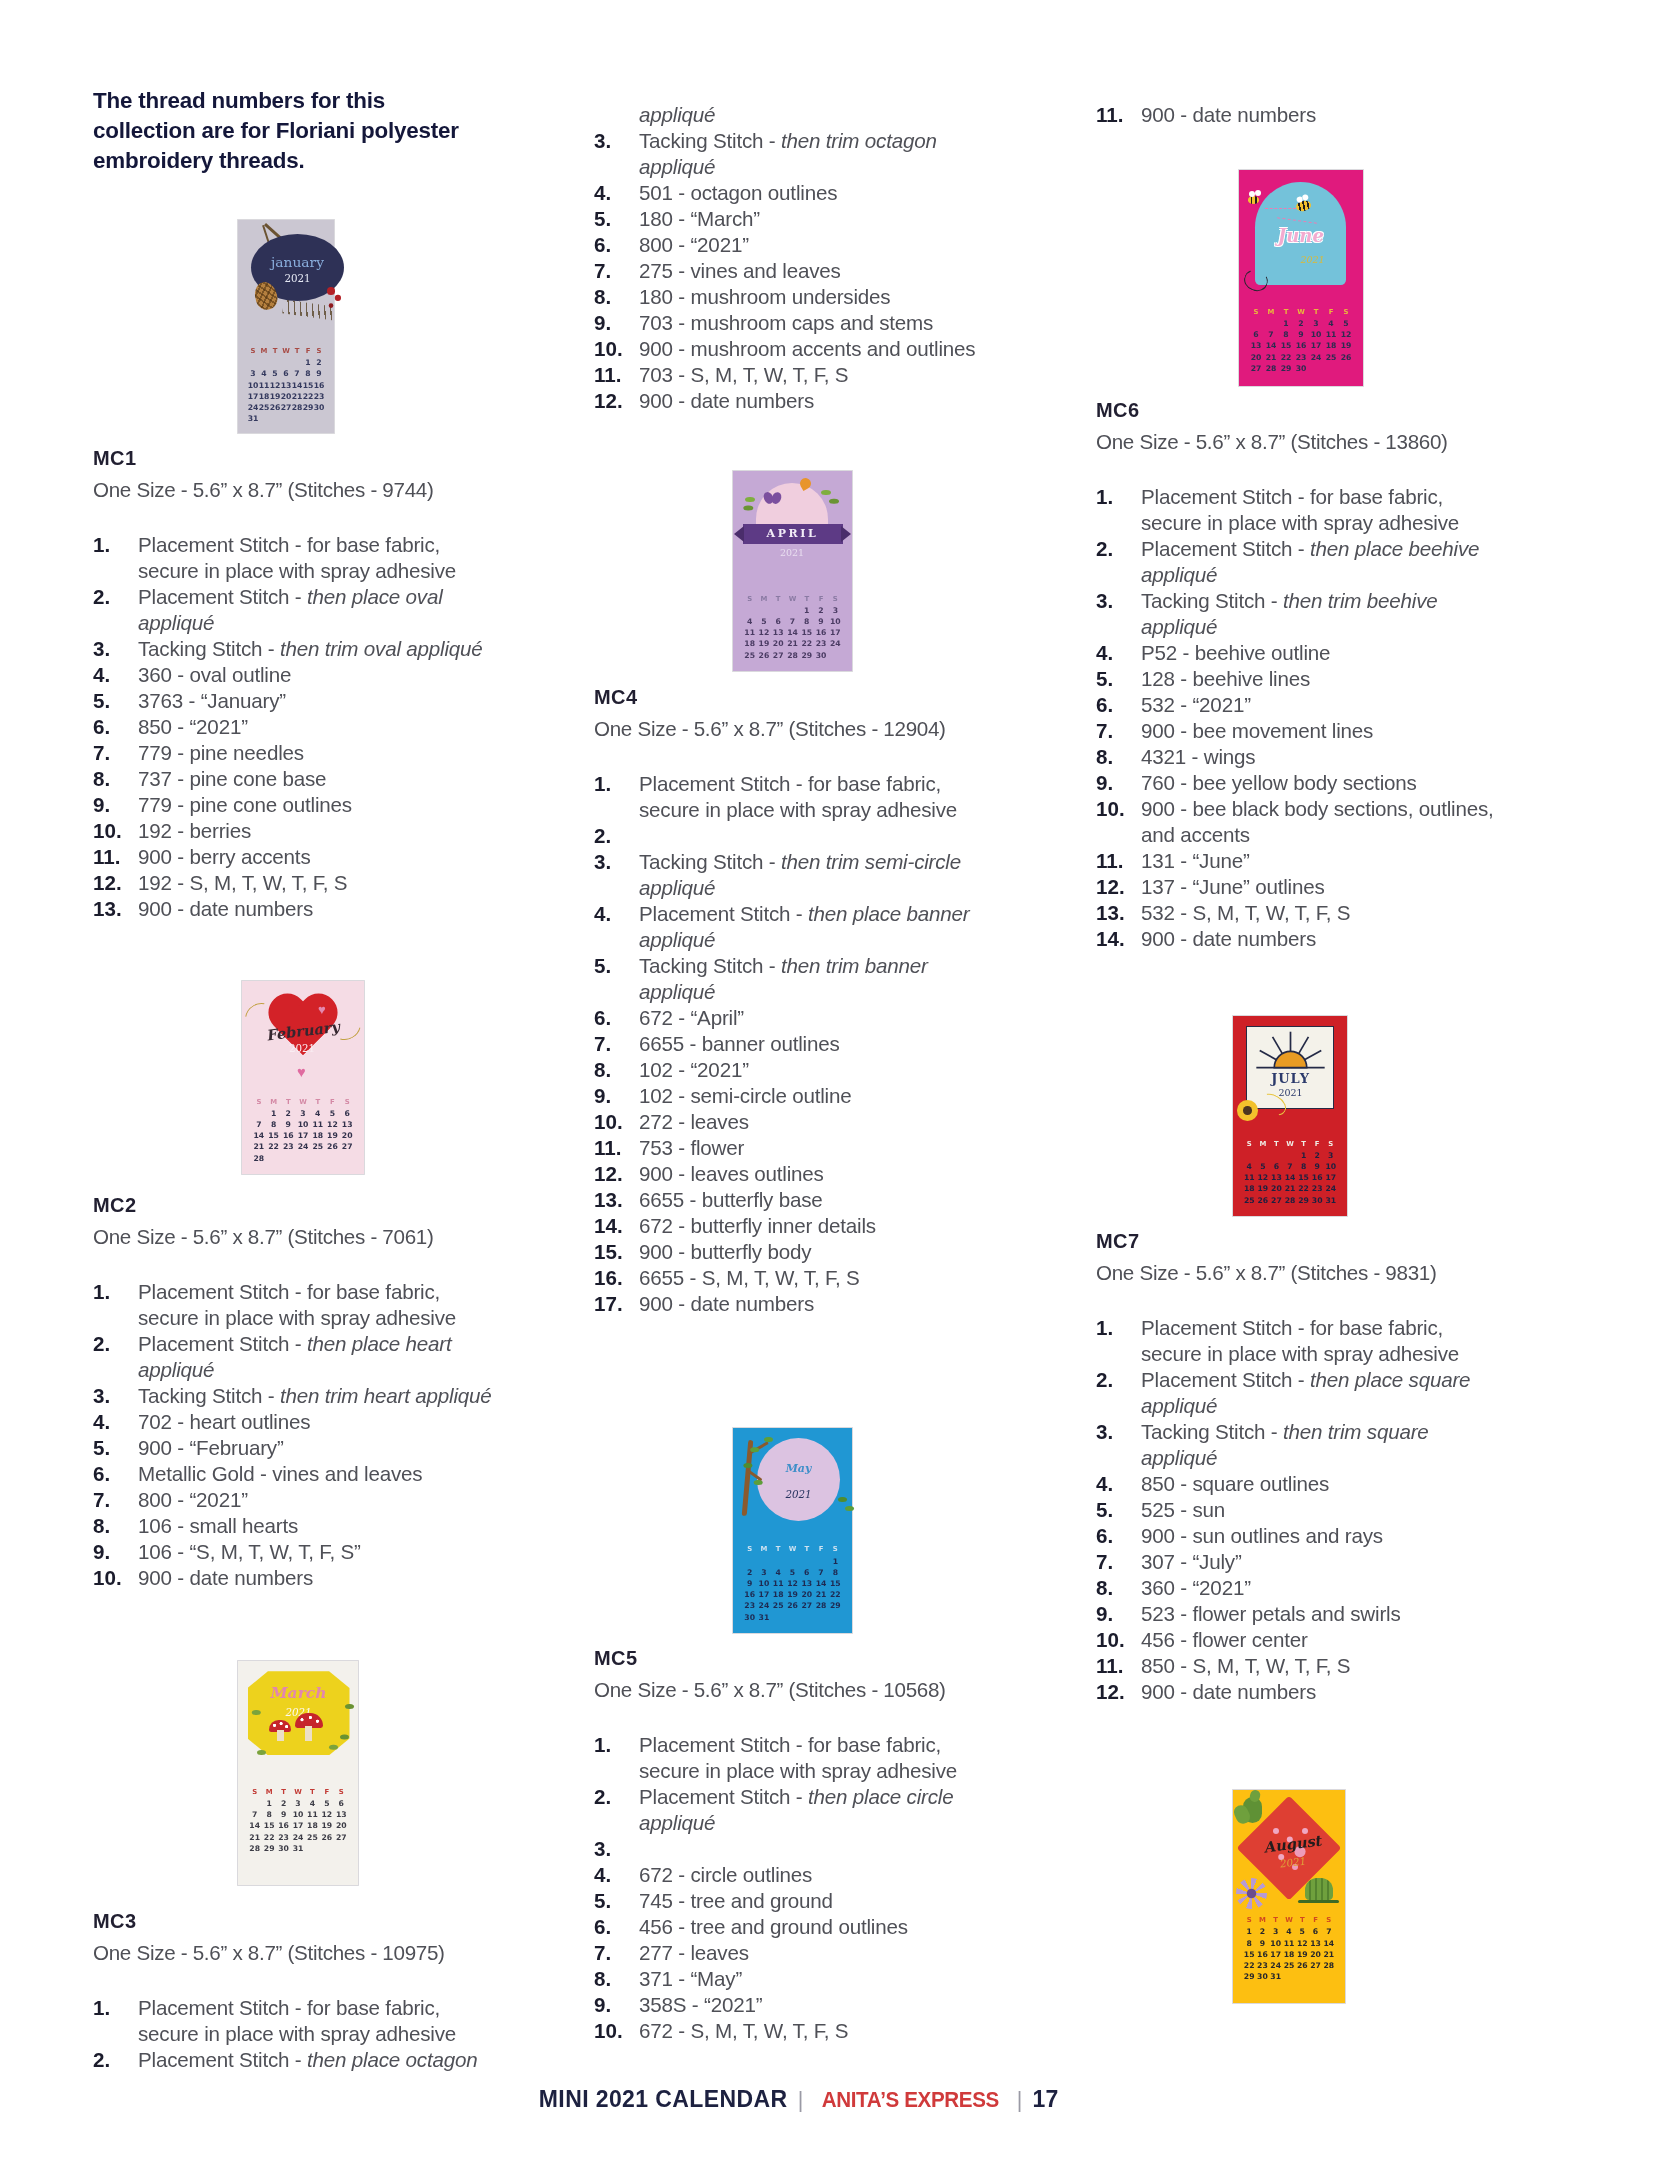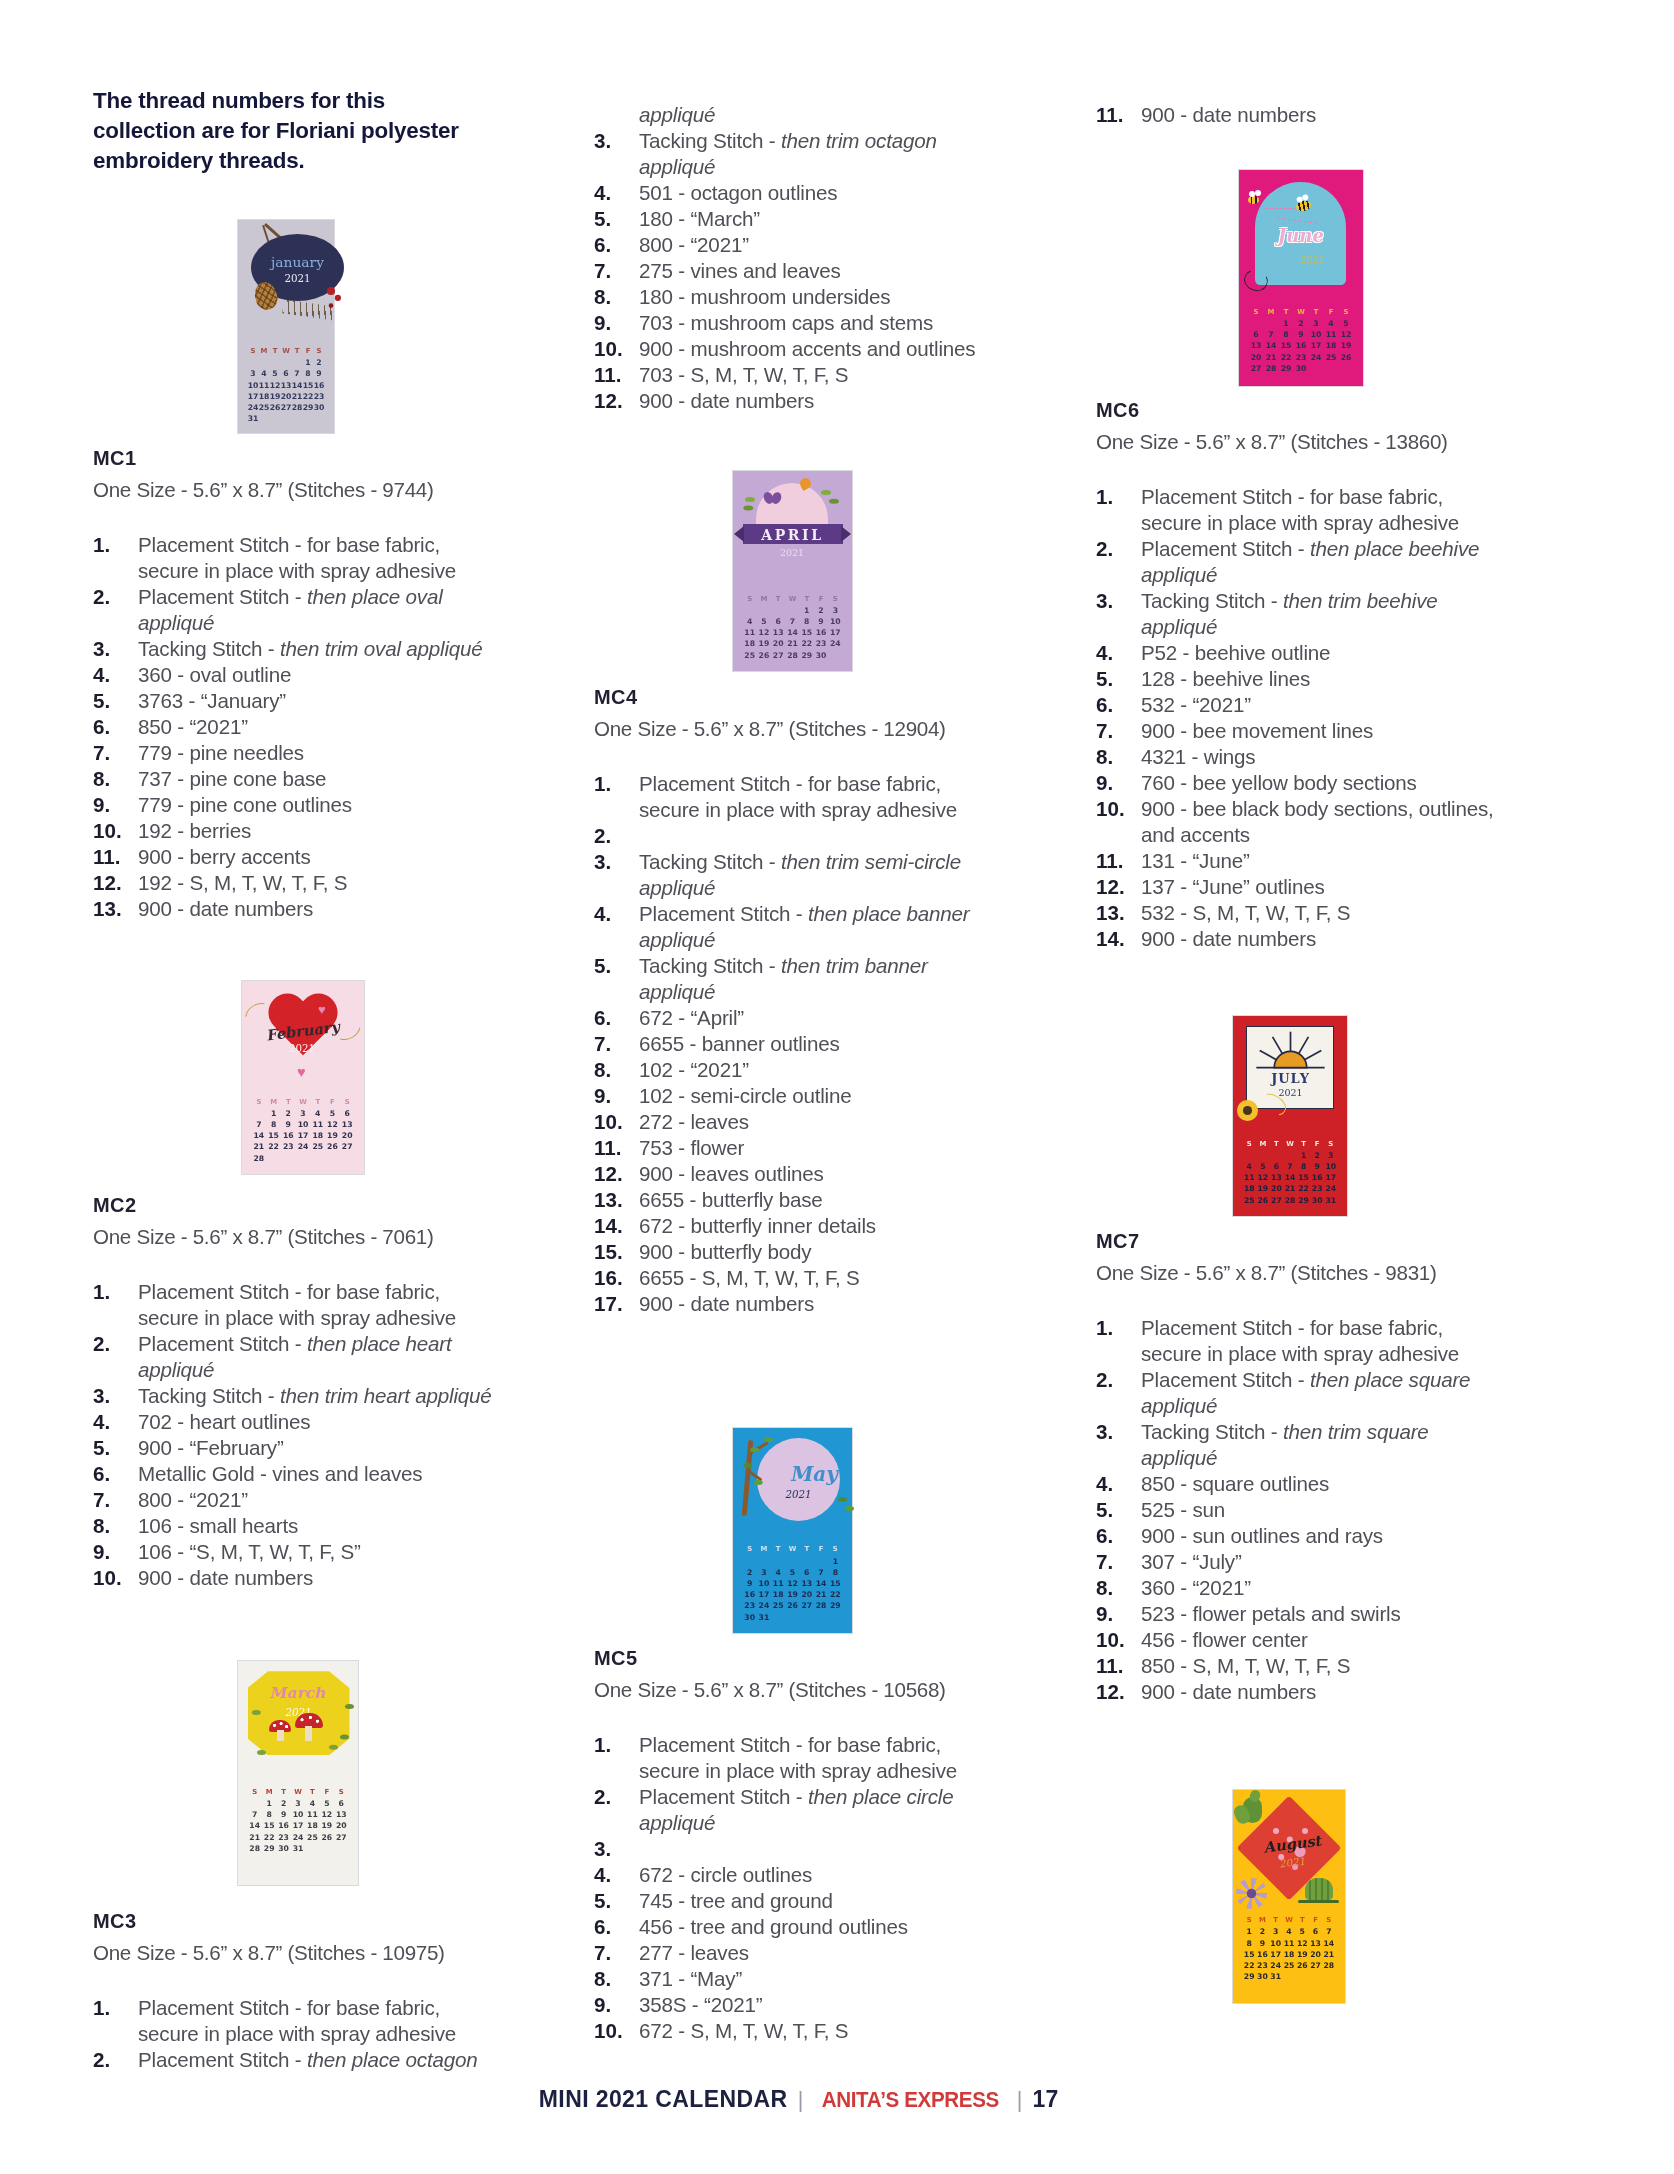--- a/index.html
+++ b/index.html
@@ -81,33 +81,33 @@
   .mar .lf{position:absolute;top:89px;left:19px;width:8.6px;height:5.2px;border-radius:50%;background:#7ba33c;
     box-shadow:72px -5.2px 0 #7ba33c,83px -15.5px 0 #6a9232,-5.2px -40px 0 #7ba33c,88px -46px 0 #6a9232;}
 
   
   .apr .dome{position:absolute;top:12px;left:23px;width:72px;height:45px;background:#f0cede;border-radius:72px 72px 0 0;}
   .apr .p-ban{position:absolute;top:53px;left:9.5px;width:100px;height:20px;background:var(--patch);}
   .apr .p-ban::before{content:"";position:absolute;left:-8.6px;top:1.7px;width:0;height:0;
     border-top:8.6px solid transparent;border-bottom:8.6px solid transparent;border-right:10.3px solid #4a2d6b;}
   .apr .p-ban::after{content:"";position:absolute;right:-8.6px;top:1.7px;width:0;height:0;
     border-top:8.6px solid transparent;border-bottom:8.6px solid transparent;border-left:10.3px solid #4a2d6b;}
-  .apr .sw-month{top:56px;left:9.5px;width:100px;font-family:"DejaVu Serif",serif;font-weight:bold;font-size:14px;letter-spacing:2.6px;}
+  .apr .sw-month{top:56px;left:9.5px;width:100px;font-family:"DejaVu Serif",serif;font-weight:bold;font-size:11px;letter-spacing:2.6px;}
   .apr .sw-year{top:76px;left:23px;width:72px;font-family:"DejaVu Serif",serif;font-size:9.5px;}
   .apr .bf{position:absolute;top:20.6px;left:31px;width:17px;height:13.8px;}
   .apr .bf::before,.apr .bf::after{content:"";position:absolute;width:8.6px;height:12px;border-radius:50%;background:#7b4f9e;}
   .apr .bf::before{left:0;transform:rotate(-25deg);}
   .apr .bf::after{left:7.7px;transform:rotate(25deg);}
   .apr .fl{position:absolute;top:6.9px;left:67px;width:11.2px;height:11.2px;background:#e8952b;border-radius:50% 50% 50% 0;transform:rotate(-30deg);}
   .apr .lv{position:absolute;top:26px;left:12px;width:9.5px;height:5.2px;border-radius:50%;background:#7fae3f;
     box-shadow:76px -6.9px 0 #7fae3f,84px 1.7px 0 #6a9434,-1.7px 8.6px 0 #6a9434;}
 
   
   .may .p-cir{position:absolute;top:10.3px;left:24px;width:83px;height:83px;border-radius:50%;background:var(--patch);}
-  .may .sw-month{top:34px;left:40px;width:83px;font-family:"DejaVu Serif",serif;font-style:italic;font-weight:bold;font-size:20px;}
+  .may .sw-month{top:34px;left:24px;width:83px;font-family:"DejaVu Serif",serif;font-style:italic;font-weight:bold;font-size:11px;}
   .may .sw-year{top:60px;left:24px;width:83px;font-family:"DejaVu Serif",serif;font-style:italic;font-size:10.3px;}
   .may .tr{position:absolute;top:12px;left:12px;width:5.2px;height:76px;background:#8a5a2e;border-radius:2.6px;transform:rotate(5deg);}
   .may .tr::before{content:"";position:absolute;top:12px;left:1.7px;width:22.4px;height:3.4px;background:#8a5a2e;border-radius:1.7px;transform:rotate(-35deg);transform-origin:0 50%;}
   .may .tr::after{content:"";position:absolute;top:29px;left:1.7px;width:17px;height:3.4px;background:#8a5a2e;border-radius:1.7px;transform:rotate(30deg);transform-origin:0 50%;}
   .may .lv{position:absolute;top:8.6px;left:31px;width:8.6px;height:5.2px;border-radius:50%;background:#5d9e3a;
     box-shadow:-13.8px 10.3px 0 #5d9e3a,-20.6px 26px 0 #4f8c30,-10.3px 43px 0 #5d9e3a,74px 60px 0 #4f8c30,81px 69px 0 #5d9e3a;}
 
   
   .jun .p-arch{position:absolute;top:12px;left:16.3px;width:91px;height:103px;background:var(--patch);border-radius:46px 46px 5.2px 5.2px;}
   .jun .sw-month{top:55px;left:16.3px;width:91px;font-family:"DejaVu Serif",serif;font-style:italic;font-weight:bold;font-size:18px;

